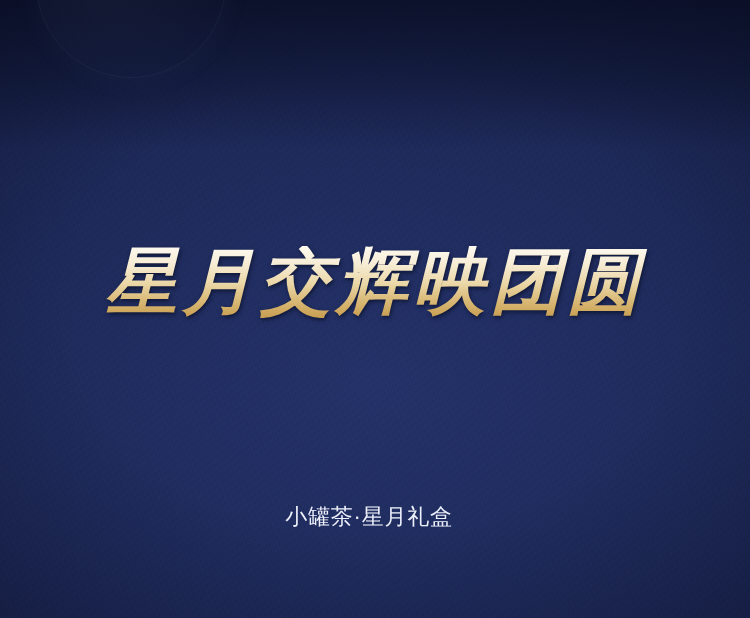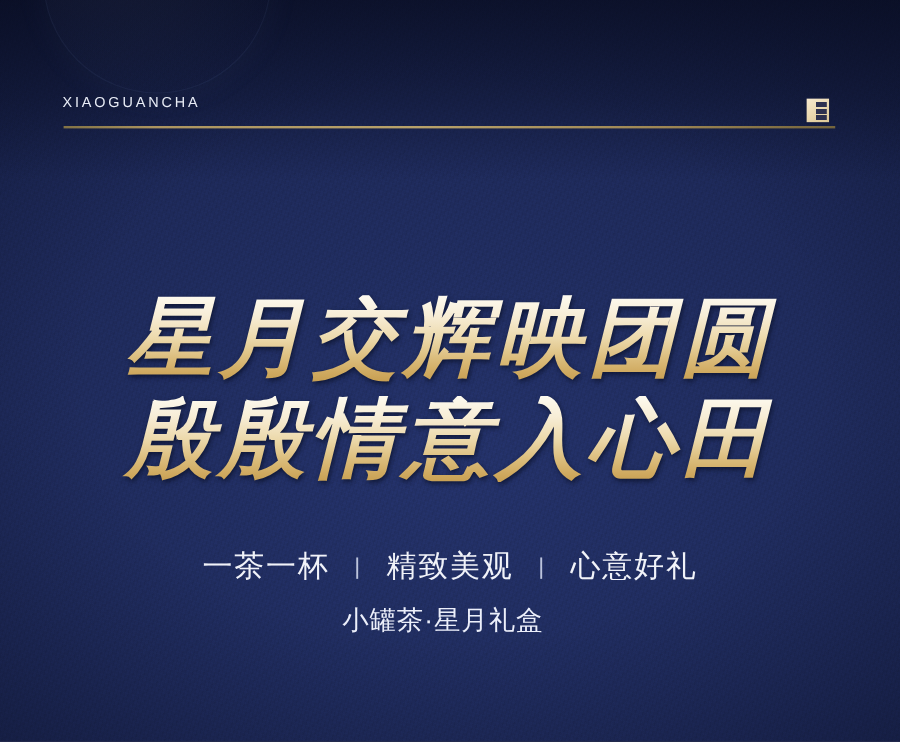--- a/index.html
+++ b/index.html
@@ -185,38 +185,21 @@
 
   <div class="bg-base"></div>
   <div class="bg-grain"></div>
   <div class="bg-topshade"></div>
 
   <div class="moon"></div>
   <div class="moon-rim"></div>
 
   <div class="bg-vignette"></div>
 
-  <div class="header">
-    <div class="brand-latin">XIAOGUANCHA</div>
-
-    <div class="rule"></div>
-
-    <div class="brandmark">
-      <span class="brandmark-glyph"></span>
-    </div>
-  </div>
 
   <div class="headline">
     <span class="headline-line l1">星月交辉映团圆</span>
-    <span class="headline-line l2">殷殷情意入心田</span>
   </div>
 
-  <div class="tagline">
-    <span>一茶一杯</span>
-    <span class="sep">|</span>
-    <span>精致美观</span>
-    <span class="sep">|</span>
-    <span>心意好礼</span>
-  </div>
 
   <div class="product-line">小罐茶·星月礼盒</div>
 
 </div>
 
 </body></html>

